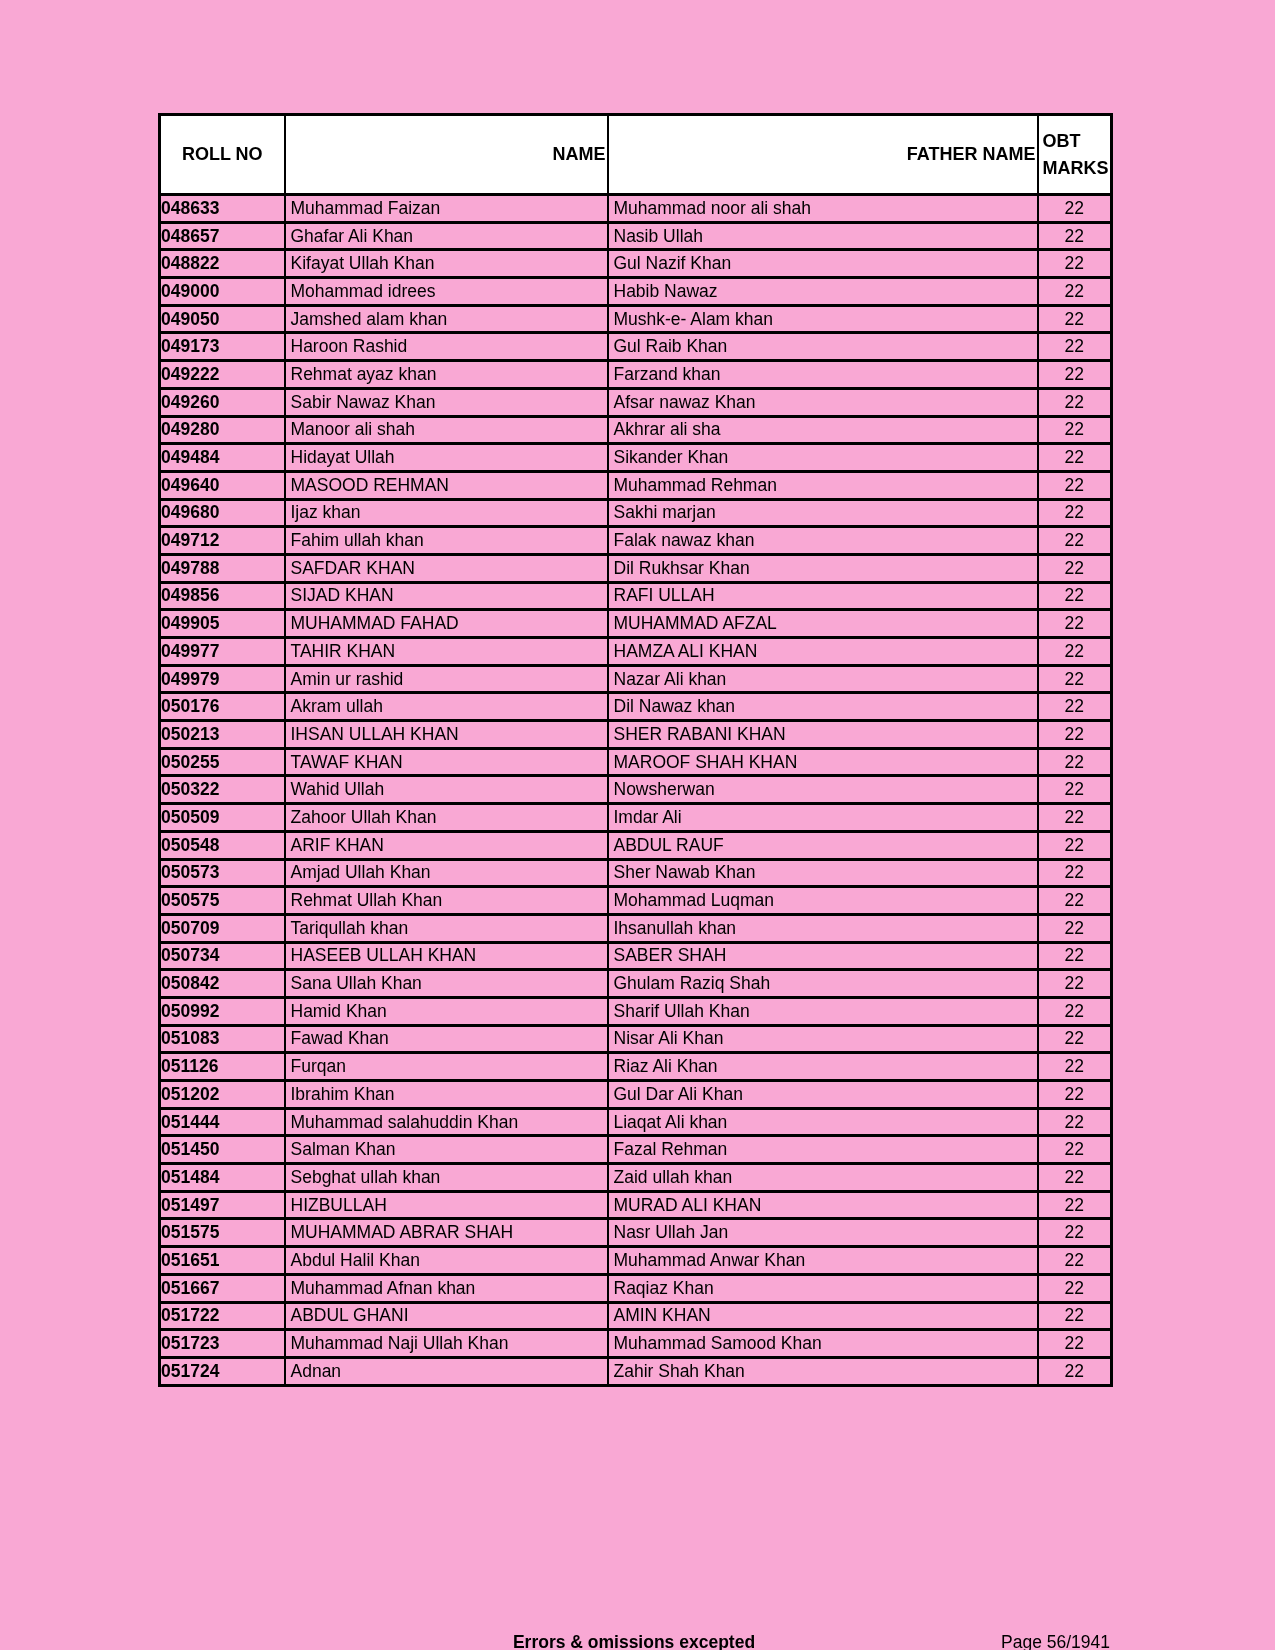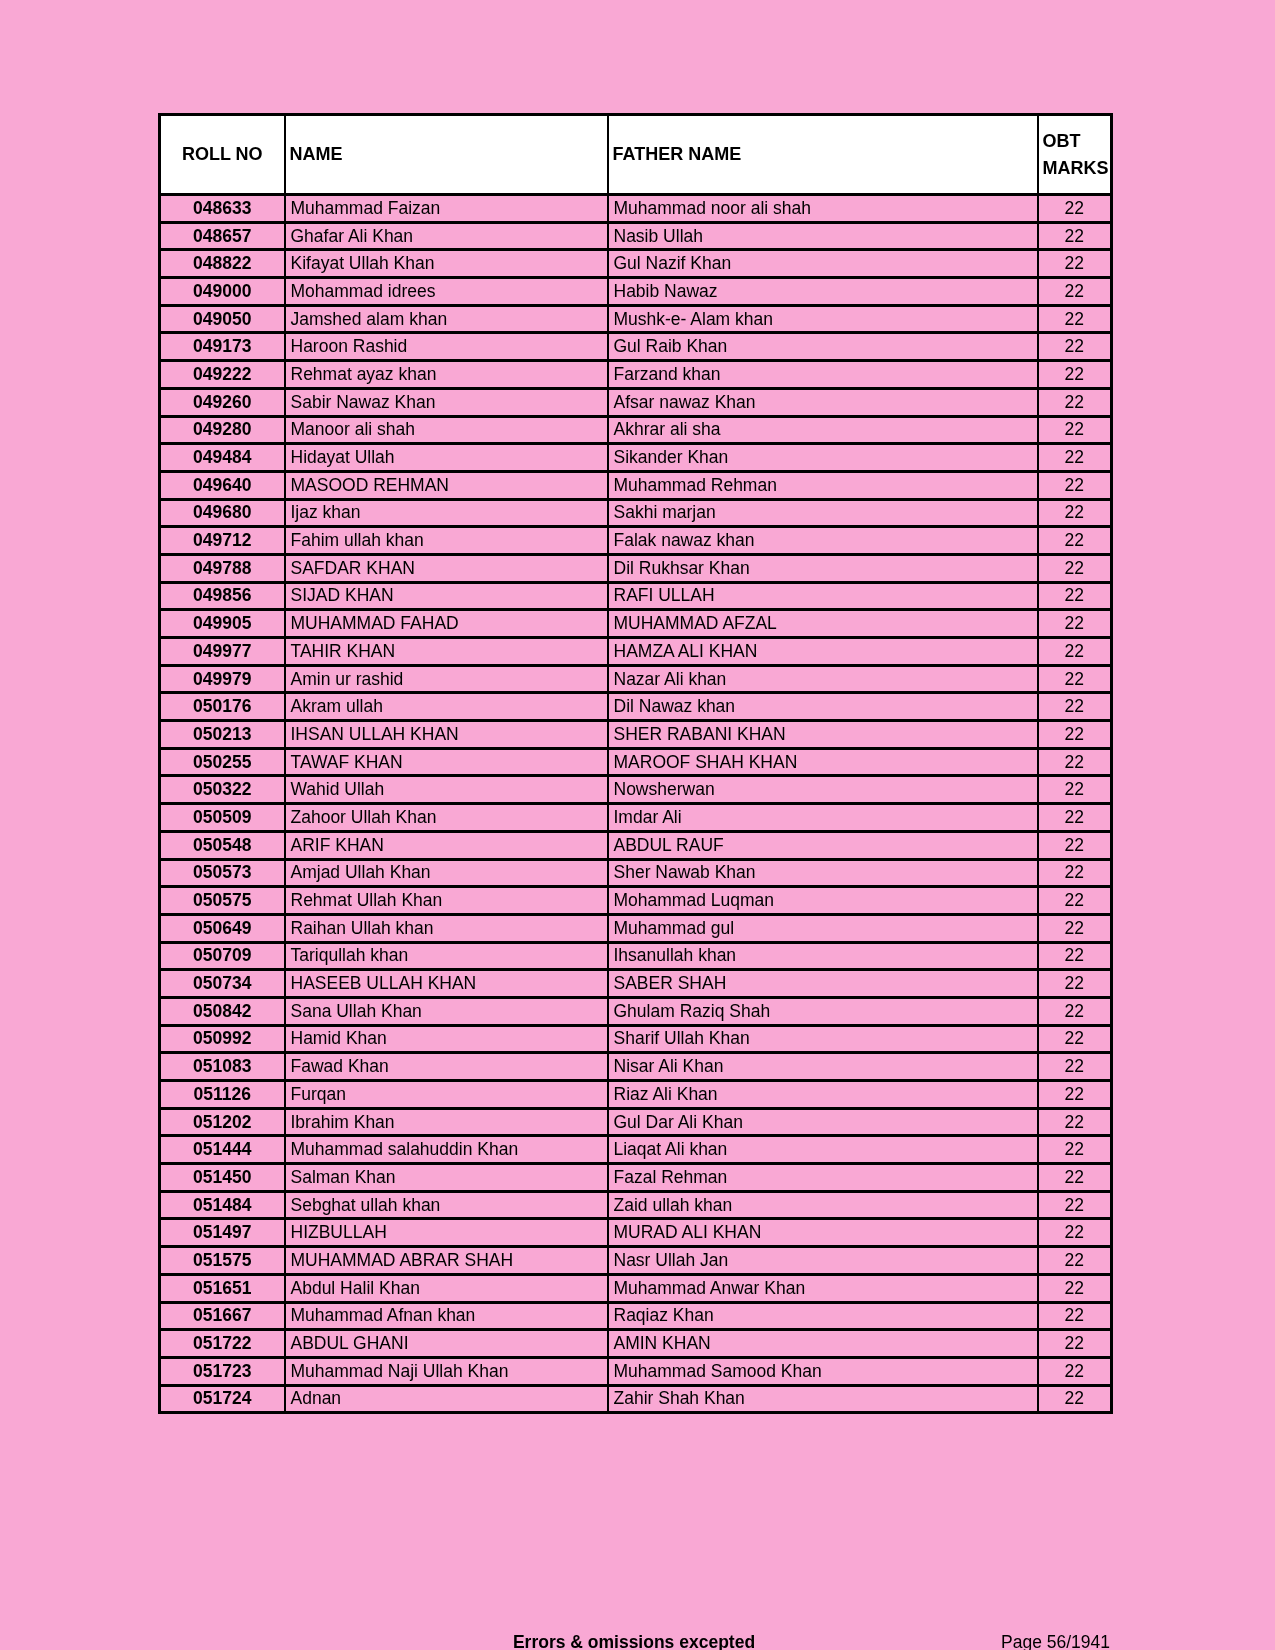--- a/index.html
+++ b/index.html
@@ -39,36 +39,35 @@
   table.results { border: 3px solid #000000; }
   thead tr { height: 80px; }
   thead th {
     font-size: 18px;
     font-weight: bold;
     vertical-align: middle;
     background: #ffffff;
   }
   thead th.h-roll  { text-align: center; }
   thead th.h-name,
-  thead th.h-father { text-align: left; padding-left: 4px; }
+  thead th.h-father { text-align: right; padding-left: 4px; }
   thead th.h-marks {
     text-align: left;
     white-space: normal;
     line-height: 1.45;
     padding: 4px 4px;
   }
   tbody tr { height: 27.7px; }
   tbody td {
     font-size: 17.5px;
     padding: 0;
     vertical-align: middle;
   }
   tbody td.roll {
     font-weight: bold;
-    text-align: center;
   }
   tbody td.name,
   tbody td.father {
     text-align: left;
     padding-left: 5px;
   }
   tbody td.marks { text-align: center; }
   .footer {
     position: absolute;
     left: 158px;
@@ -262,26 +261,20 @@
           <td class="father">Sher Nawab Khan</td>
           <td class="marks">22</td>
         </tr>
         <tr>
           <td class="roll">050575</td>
           <td class="name">Rehmat Ullah Khan</td>
           <td class="father">Mohammad Luqman</td>
           <td class="marks">22</td>
         </tr>
         <tr>
-          <td class="roll">050649</td>
-          <td class="name">Raihan Ullah khan</td>
-          <td class="father">Muhammad gul</td>
-          <td class="marks">22</td>
-        </tr>
-        <tr>
           <td class="roll">050709</td>
           <td class="name">Tariqullah khan</td>
           <td class="father">Ihsanullah khan</td>
           <td class="marks">22</td>
         </tr>
         <tr>
           <td class="roll">050734</td>
           <td class="name">HASEEB ULLAH KHAN</td>
           <td class="father">SABER SHAH</td>
           <td class="marks">22</td>

